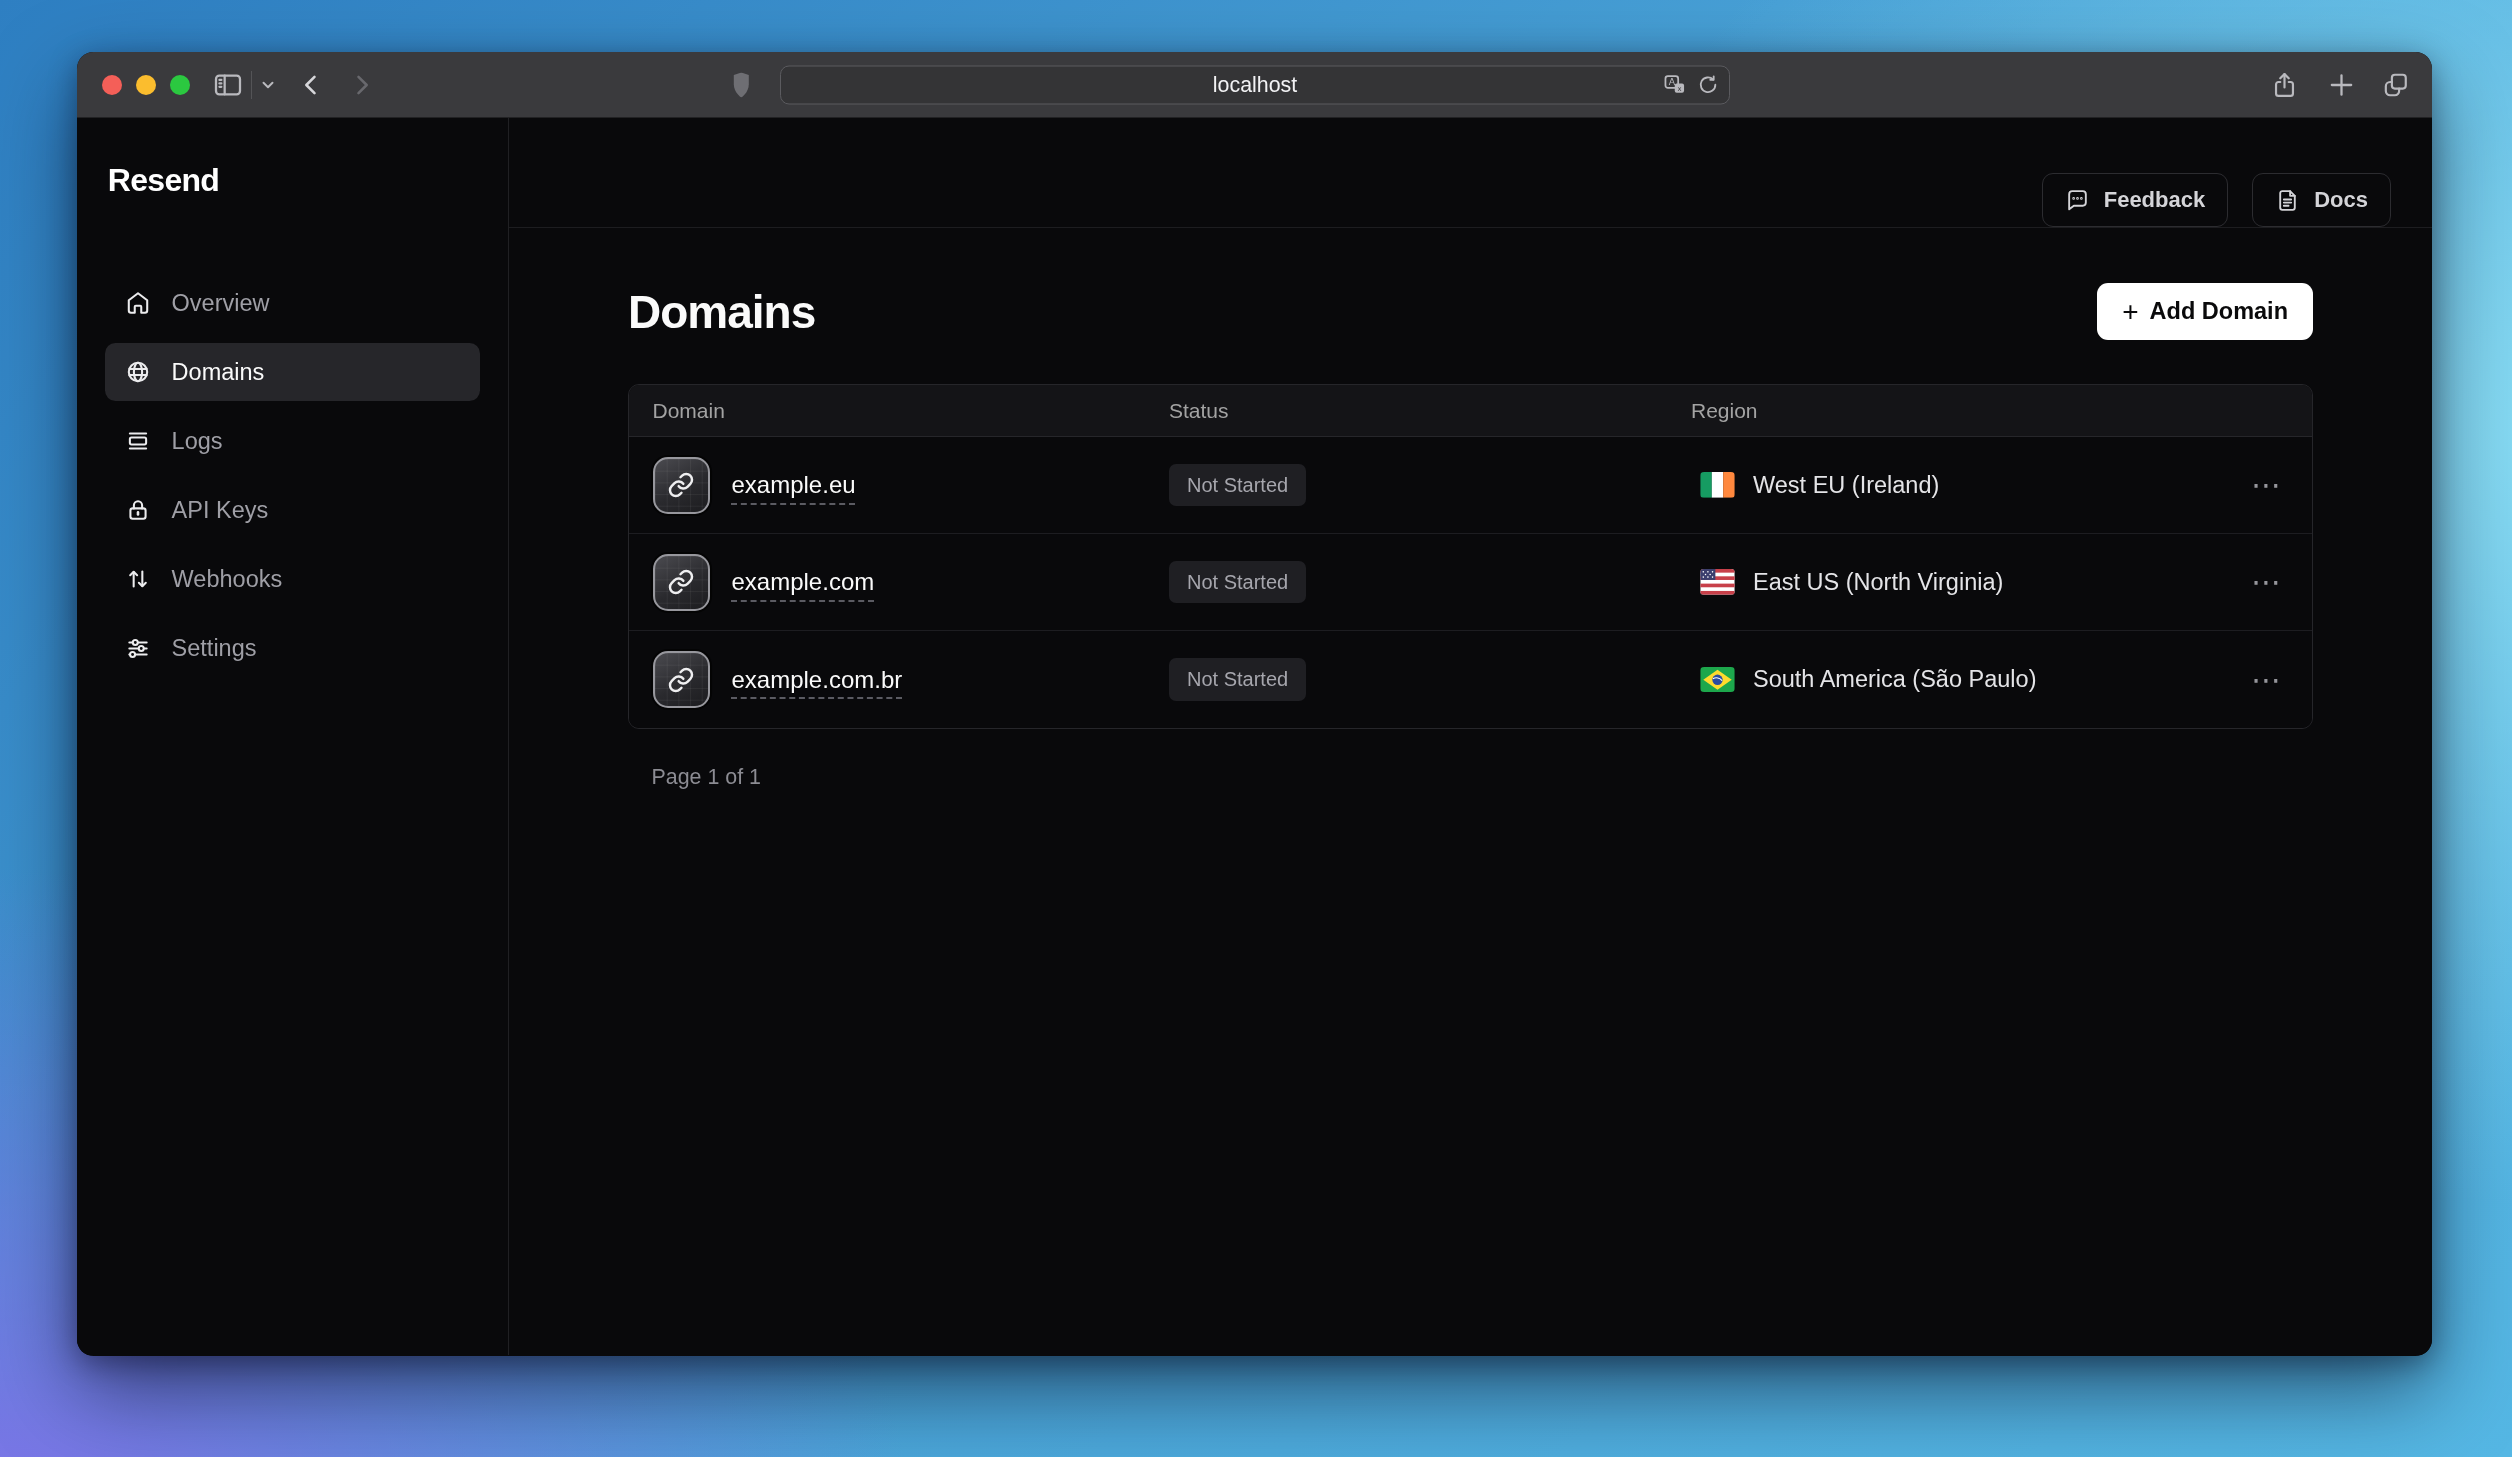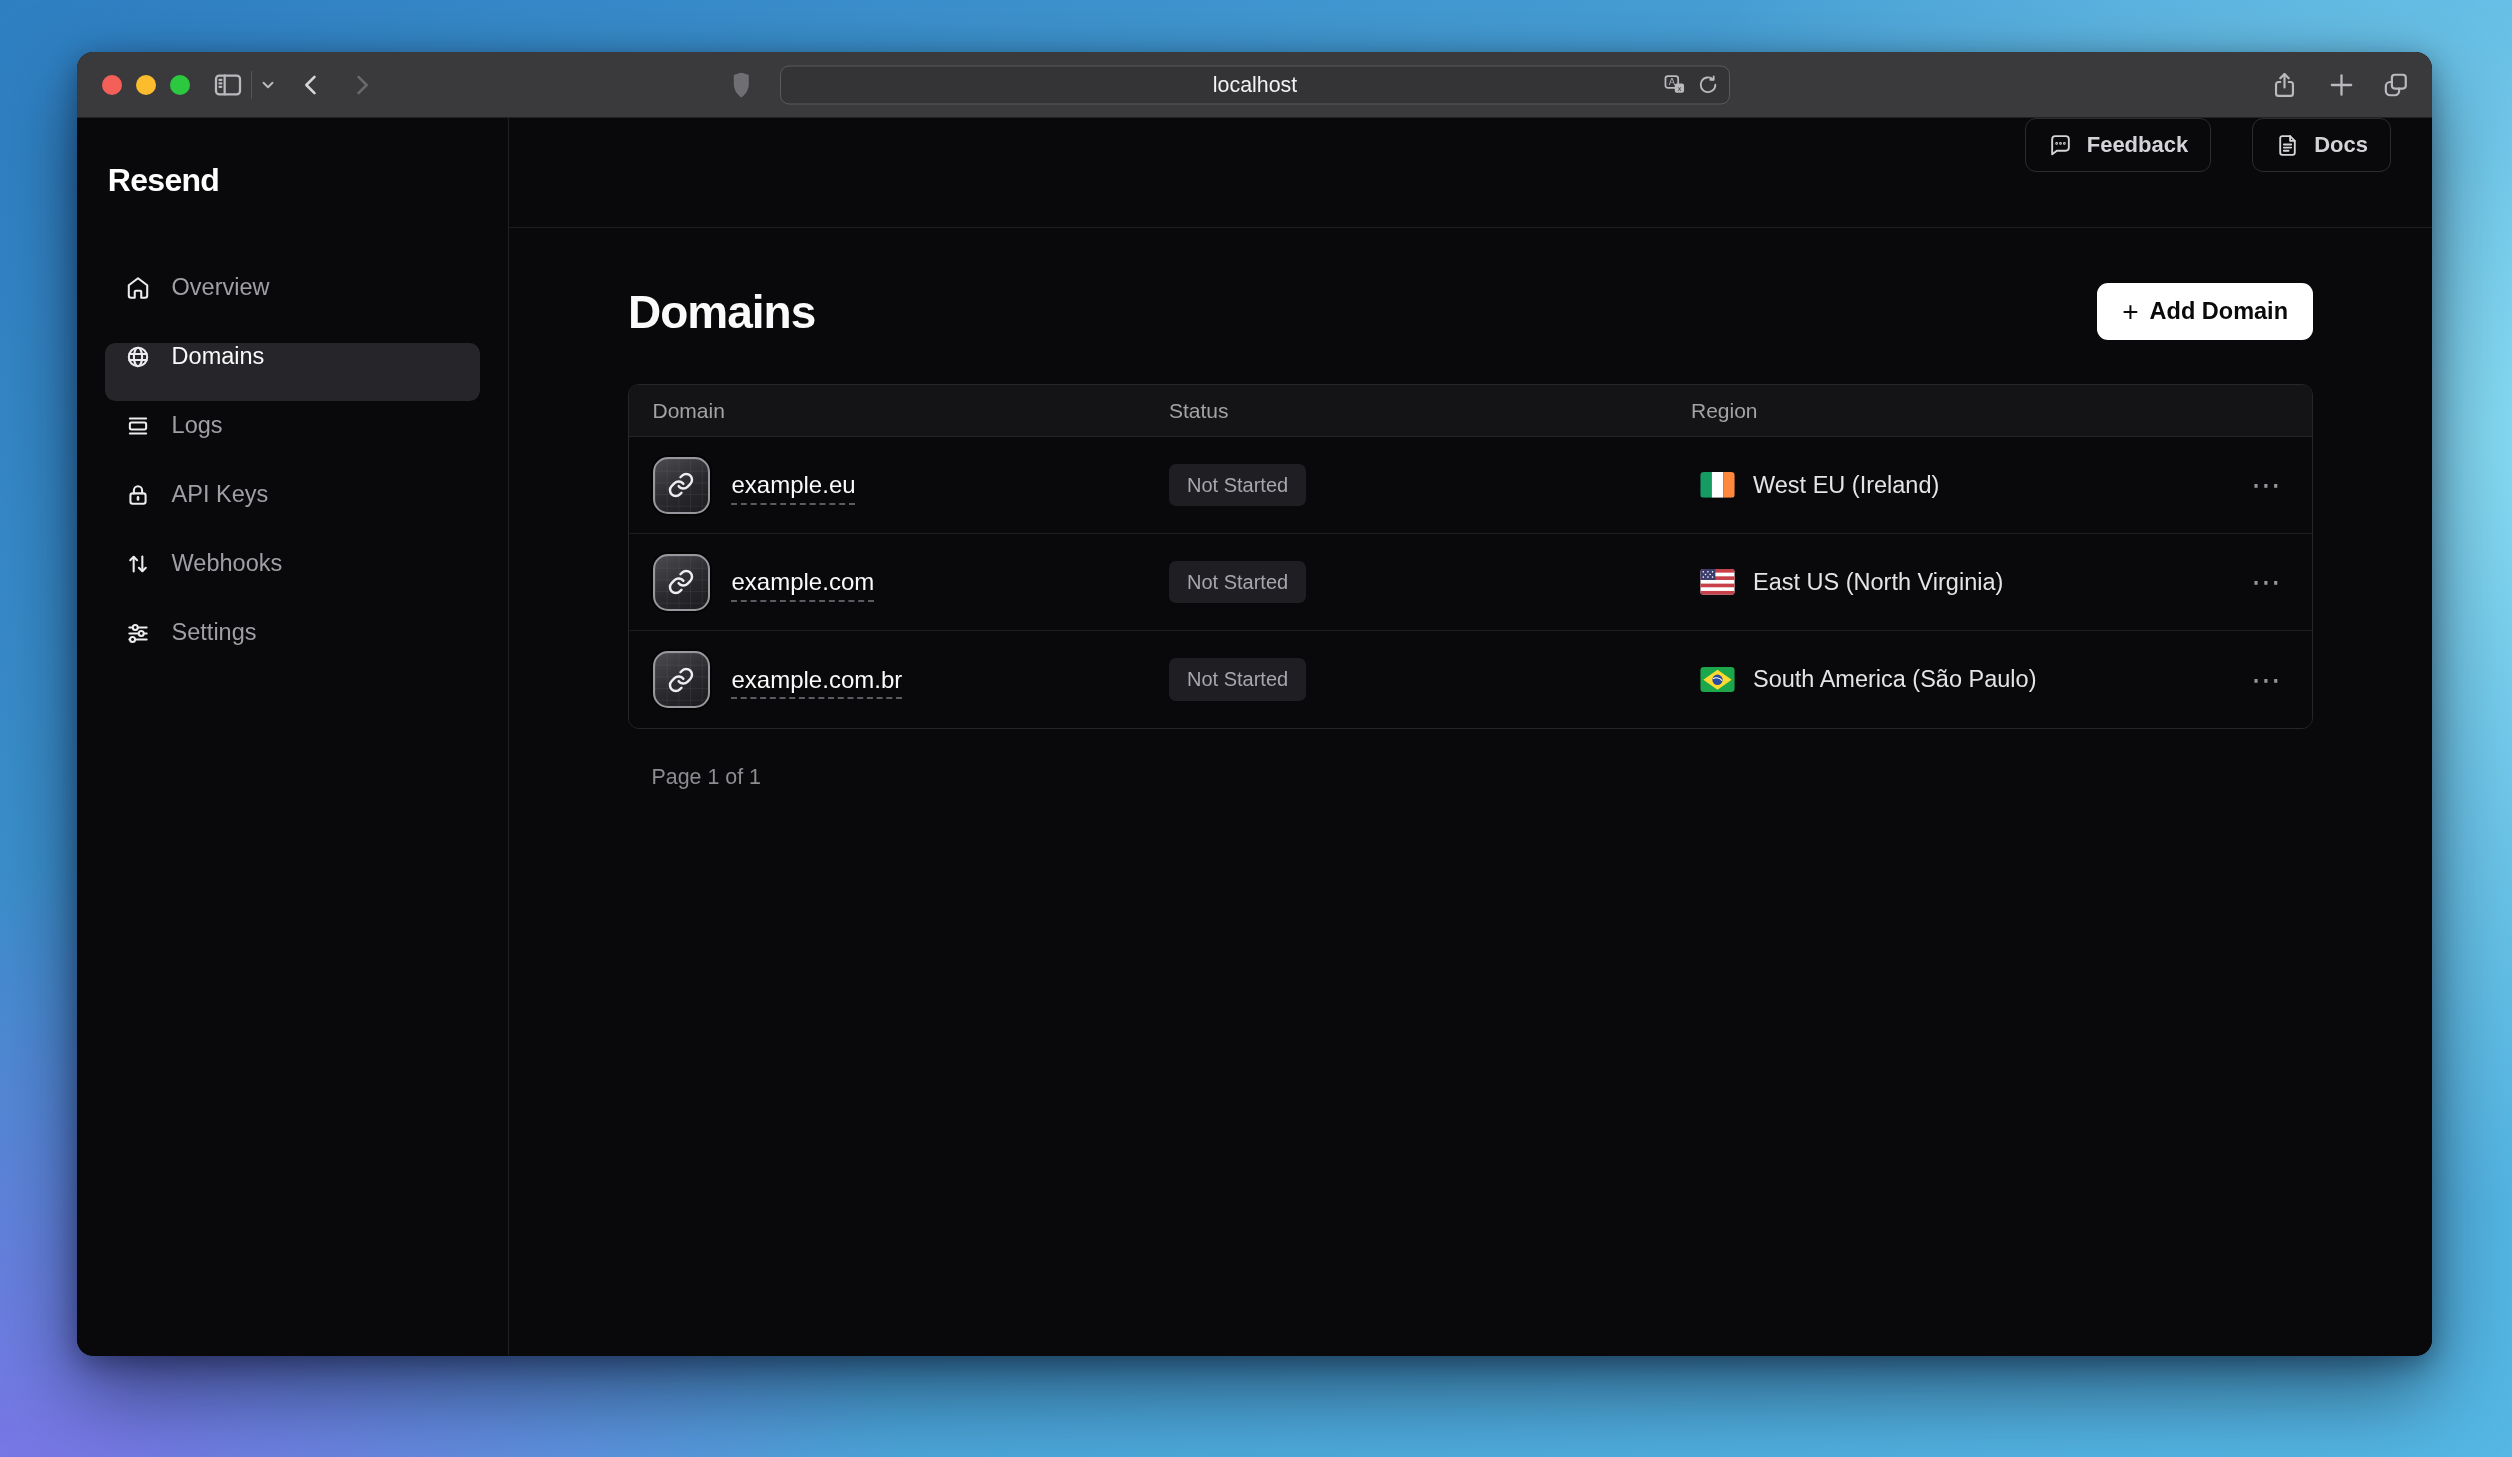--- a/index.html
+++ b/index.html
@@ -44,30 +44,30 @@
   .url-right { position:absolute; right:9.7px; top:50%; transform:translateY(-50%); display:flex; gap:11px; align-items:center; color:#cfcfd3; }
 
   
   .app { display:flex; height:1237px; background:#09090b; }
   .sidebar {
     width:432px; border-right:0.7px solid #202023; padding:44px 28px 8px 28px; flex:none;
   }
   .logo { color:#ffffff; font-size:32px; font-weight:700; letter-spacing:-0.7px; padding-left:2.8px; }
   .nav { margin-top:75px; }
   .nav-item {
-    display:flex; align-items:flex-start; gap:19.3px; height:58px; padding:0 19.3px;
+    display:flex; align-items:center; gap:19.3px; height:58px; padding:0 19.3px;
     border-radius:10.4px; color:#9f9fa6; font-size:23.5px; margin-bottom:11px; cursor:pointer;
   }
   .nav-item .nicon { width:28px; height:28px; color:#ececee; display:flex; align-items:center; justify-content:center; }
   .nav-item.selected { background:#26262a; color:#fafafa; }
 
   .maincol { flex:1; display:flex; flex-direction:column; }
   .topbar {
     height:110px; border-bottom:0.7px solid #1d1d20;
-    display:flex; align-items:flex-start; justify-content:flex-end; gap:41px; padding-right:41px; flex:none;
+    display:flex; align-items:flex-end; justify-content:flex-end; gap:24px; padding-right:41px; flex:none;
   }
   .chipbtn {
     display:flex; align-items:center; gap:14px; height:54px; padding:0 22px;
     border:1.4px solid #2c2c30; border-radius:11px; background:transparent;
     color:#d4d4d8; font-size:22px; font-weight:600; cursor:pointer;
     font-family:"Liberation Sans","DejaVu Sans",sans-serif;
   }
   .chipbtn svg { color:#d4d4d8; }
 
   .content { padding:0 119px; }

